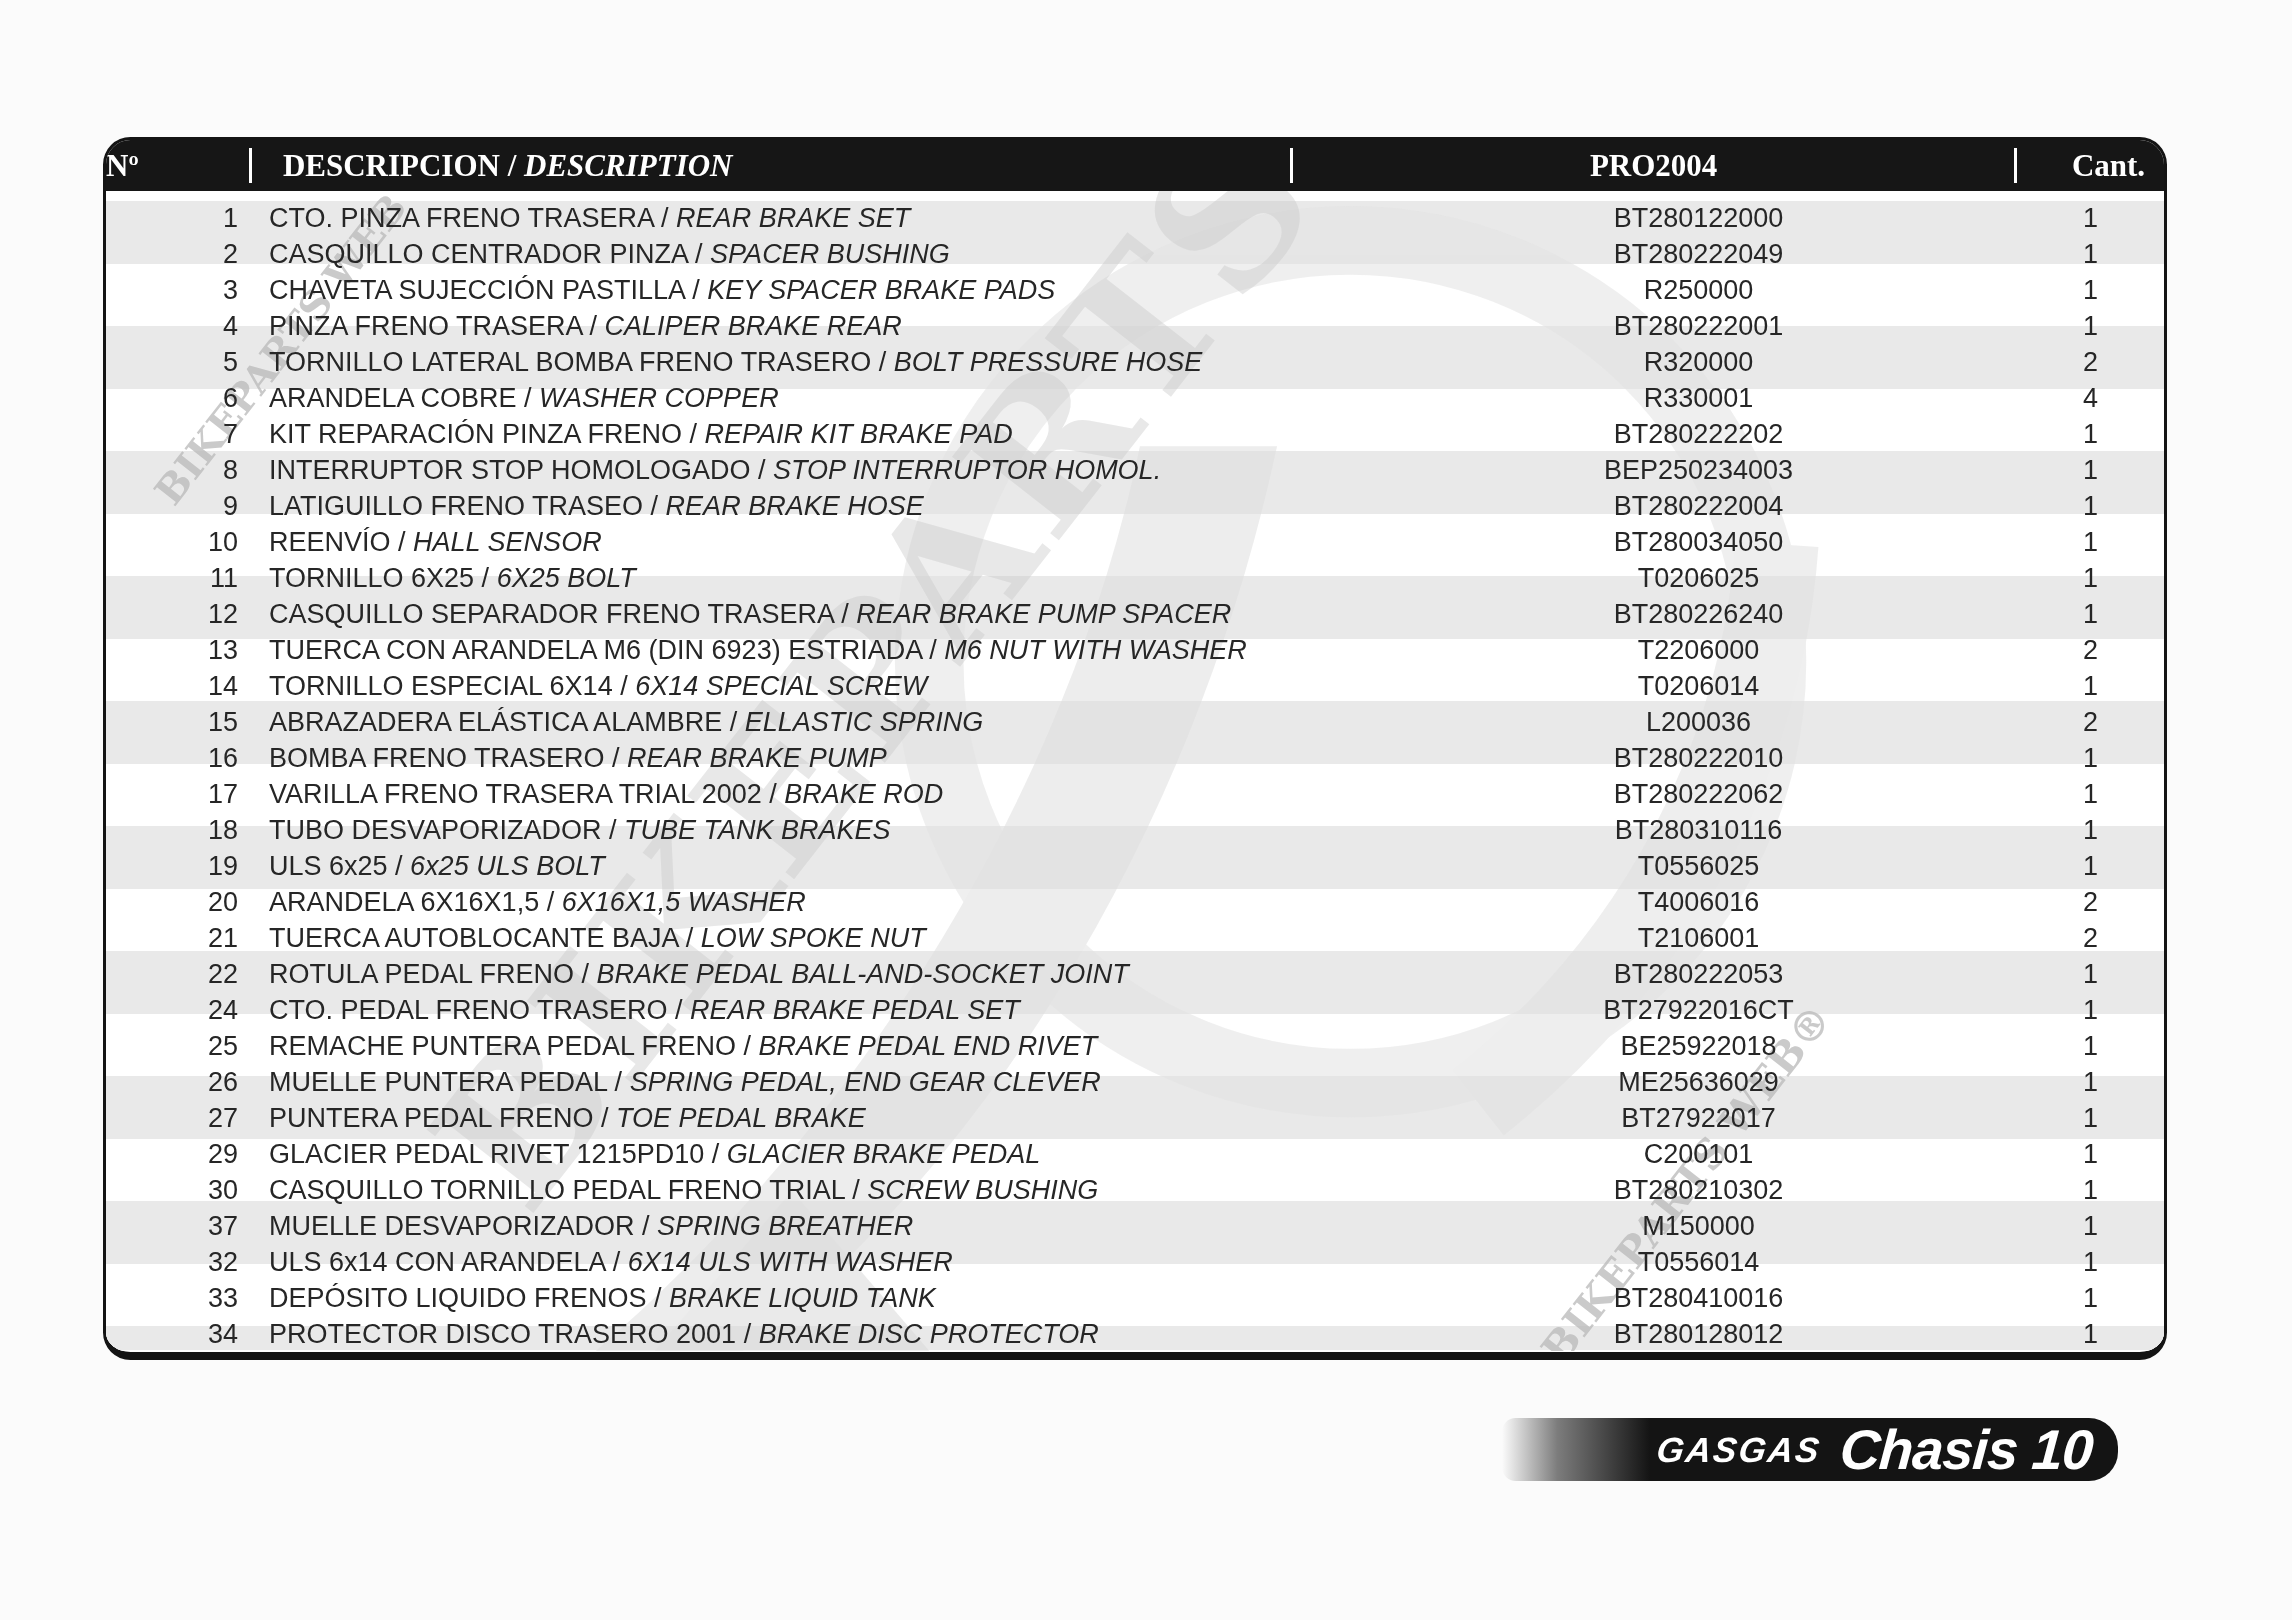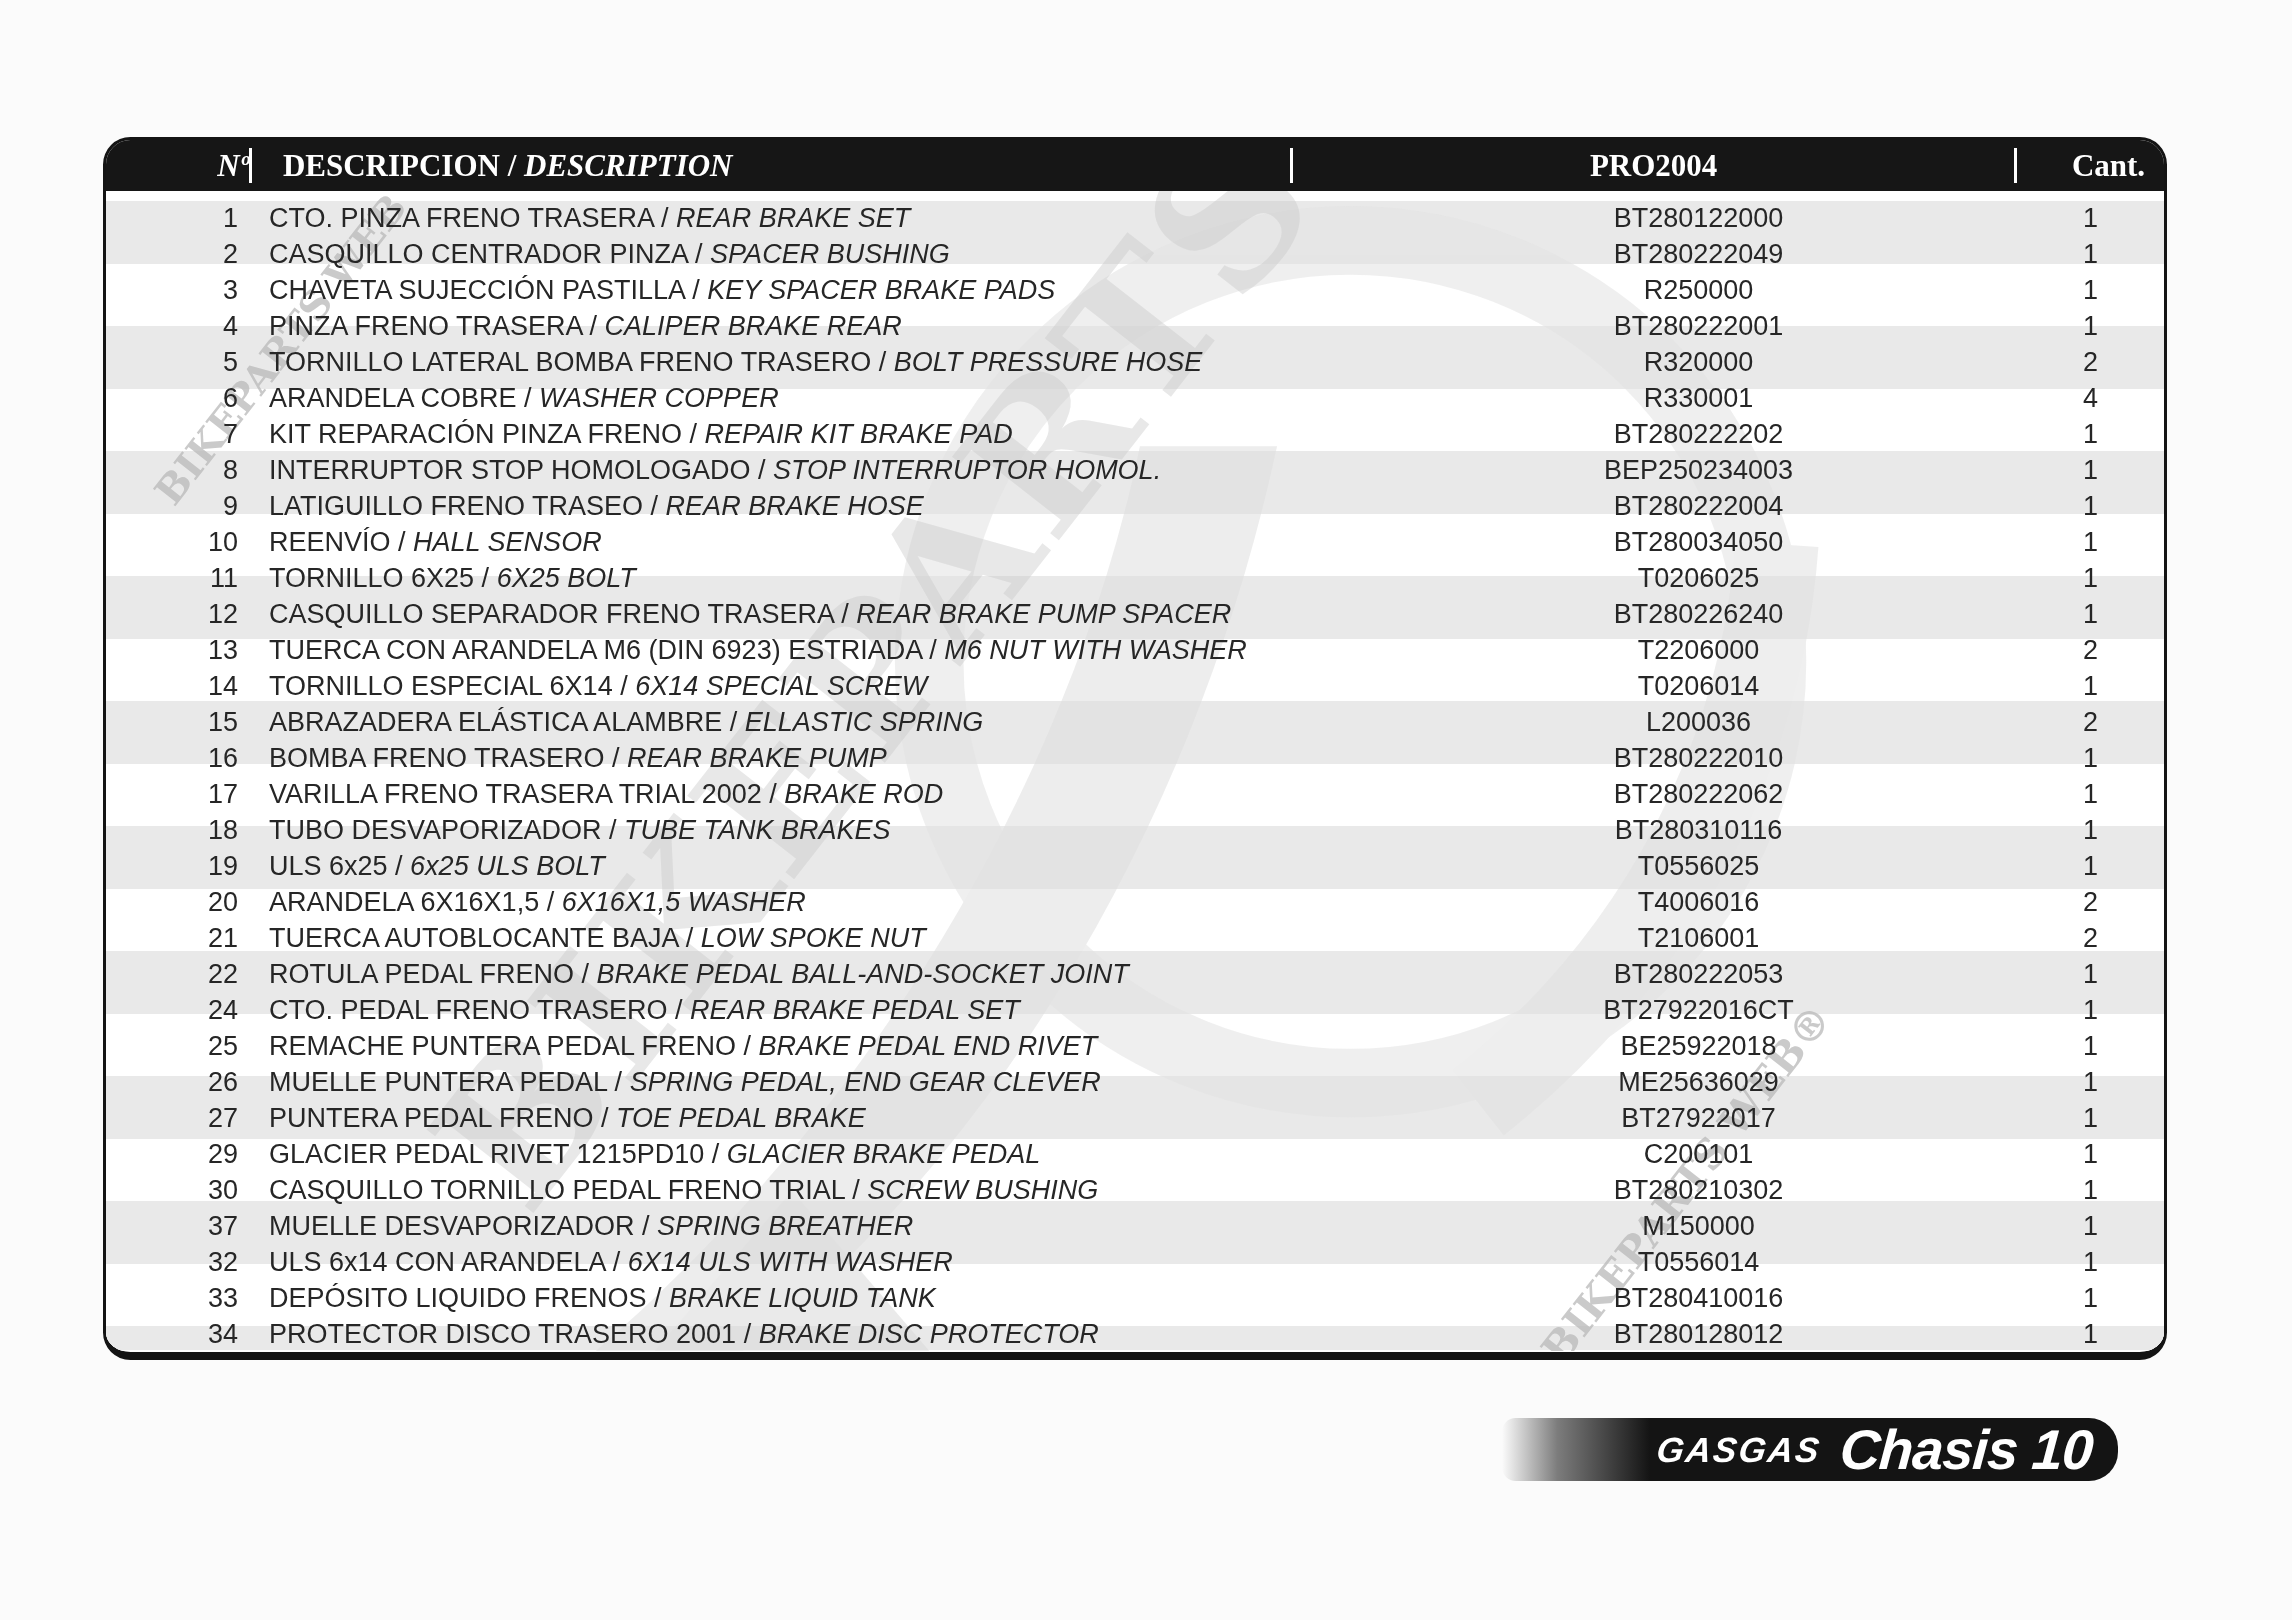--- a/index.html
+++ b/index.html
@@ -14,21 +14,21 @@
     background:#ffffff;
     border:3.9px solid #141414; border-bottom-width:8.8px;
     border-radius:27.4px; overflow:hidden;
   }
 
   .thead {
     height:51px; background:#161616; color:#ffffff;
     display:flex; align-items:center;
     font-family:"Liberation Serif", serif; font-weight:bold; font-size:31px;
   }
-  .th-no   { width:143px; text-align:right;font-style:italic; }
+  .th-no   { width:143px; text-align:left; }
   .vdiv    { width:2.9px; height:35px; background:#ffffff; }
   .th-desc { flex:1; padding-left:31px; }
   .th-desc .en { font-style:italic; }
   .th-code { width:721px; text-align:center; }
   .th-qty  { width:147px; text-align:center;padding-left:36px; }
 
   .tbody { position:relative; height:1160px; background:#ffffff; overflow:hidden; }
 
   .stripes {
     position:absolute; left:0; right:0; top:9.8px; height:1149px; z-index:0;

